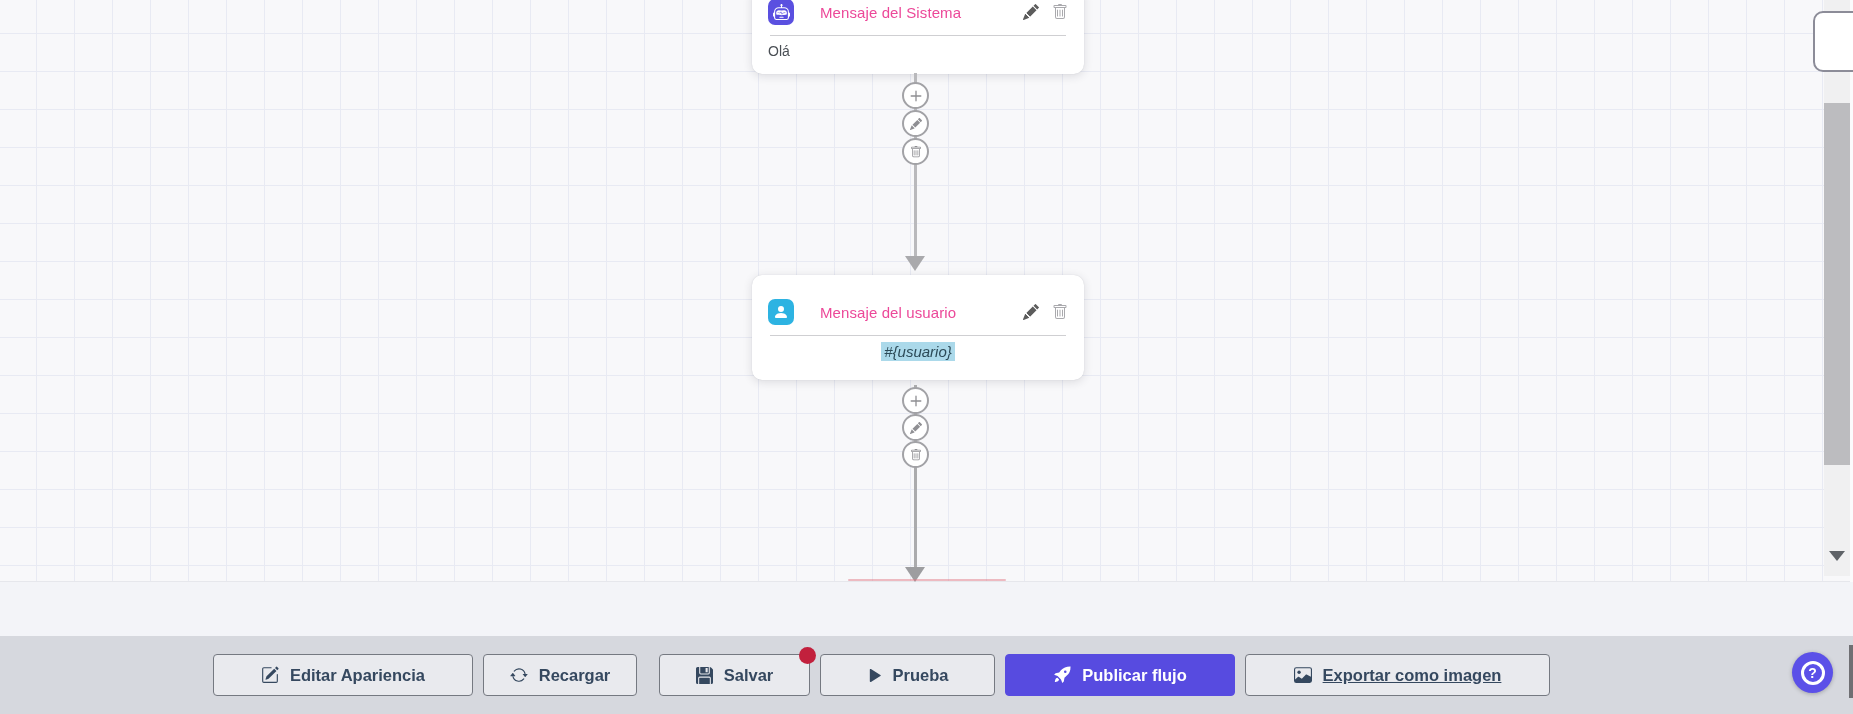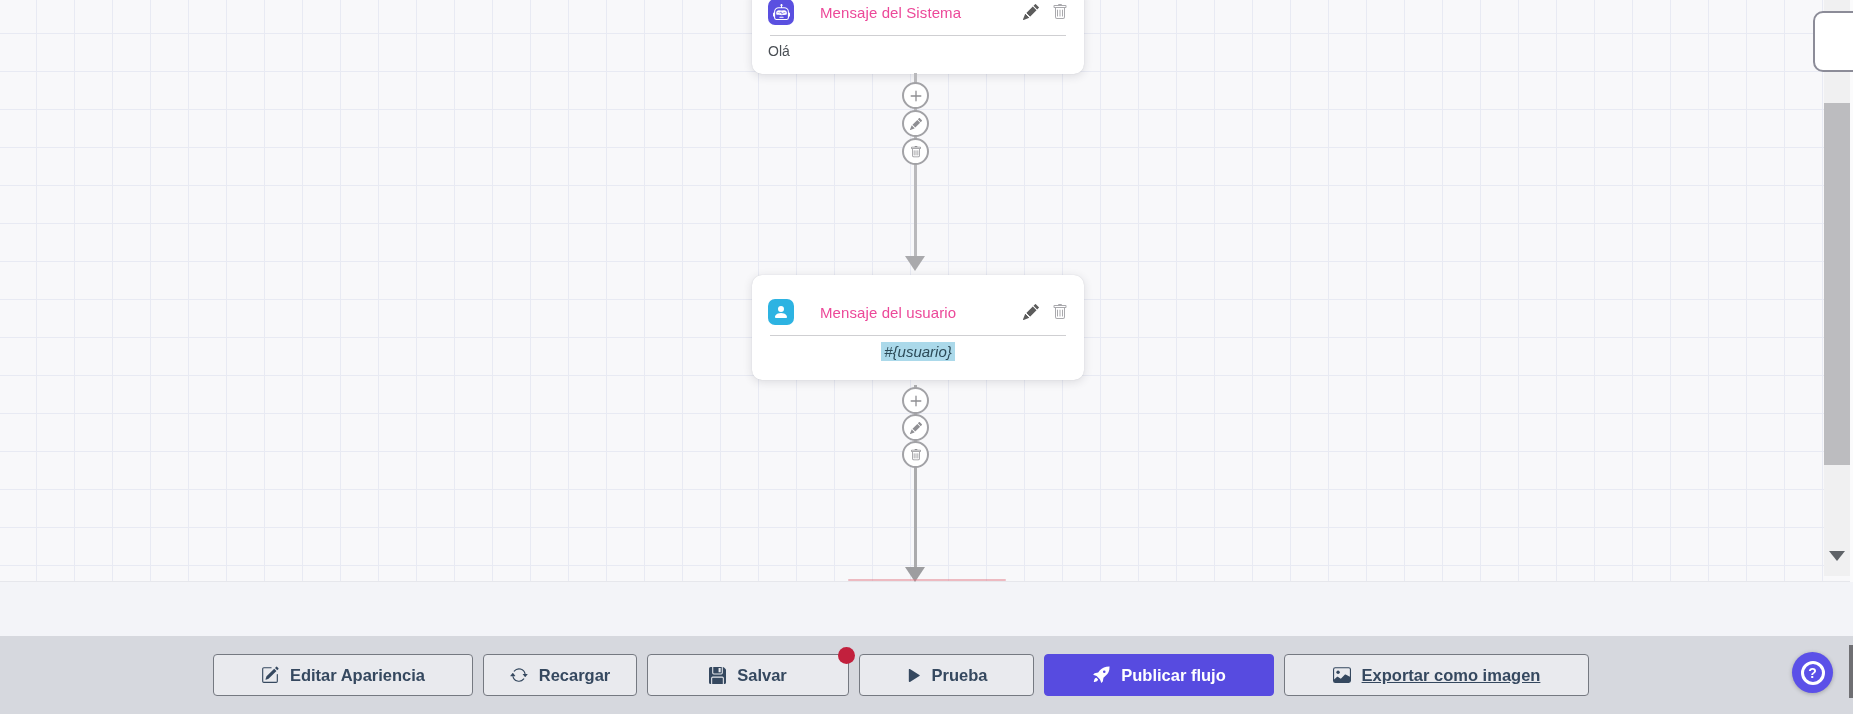--- a/index.html
+++ b/index.html
@@ -97,21 +97,21 @@
   .tb-btn {
     height:42px; display:flex; align-items:center; justify-content:center; gap:11px;
     background:#e9eaee; border:1px solid #757981; border-radius:4px;
     font-family:"Liberation Sans", sans-serif;
     font-size:16.5px; font-weight:bold; color:#35485f; cursor:pointer; position:relative;
     padding:0 10px;
   }
   .tb-btn svg { flex:0 0 auto; }
   .tb-btn.w-edit   { width:260px; }
   .tb-btn.w-reload { width:154px; }
-  .tb-btn.w-save   { width:202px; }
+  .tb-btn.w-save   { width:151px;margin-left:12px; }
   .tb-btn.w-test   { width:175px;text-align:right; }
   .tb-btn.w-export { width:305px;text-decoration:underline; }
   .tb-btn.primary {
     width:230px; background:#574be0; border-color:#574be0; color:#fff;
   }
   .unsaved-dot {
     position:absolute; right:-7px; top:-8px; width:17px; height:17px; border-radius:50%;
     background:#c2203d;
   }
   .help-button {

